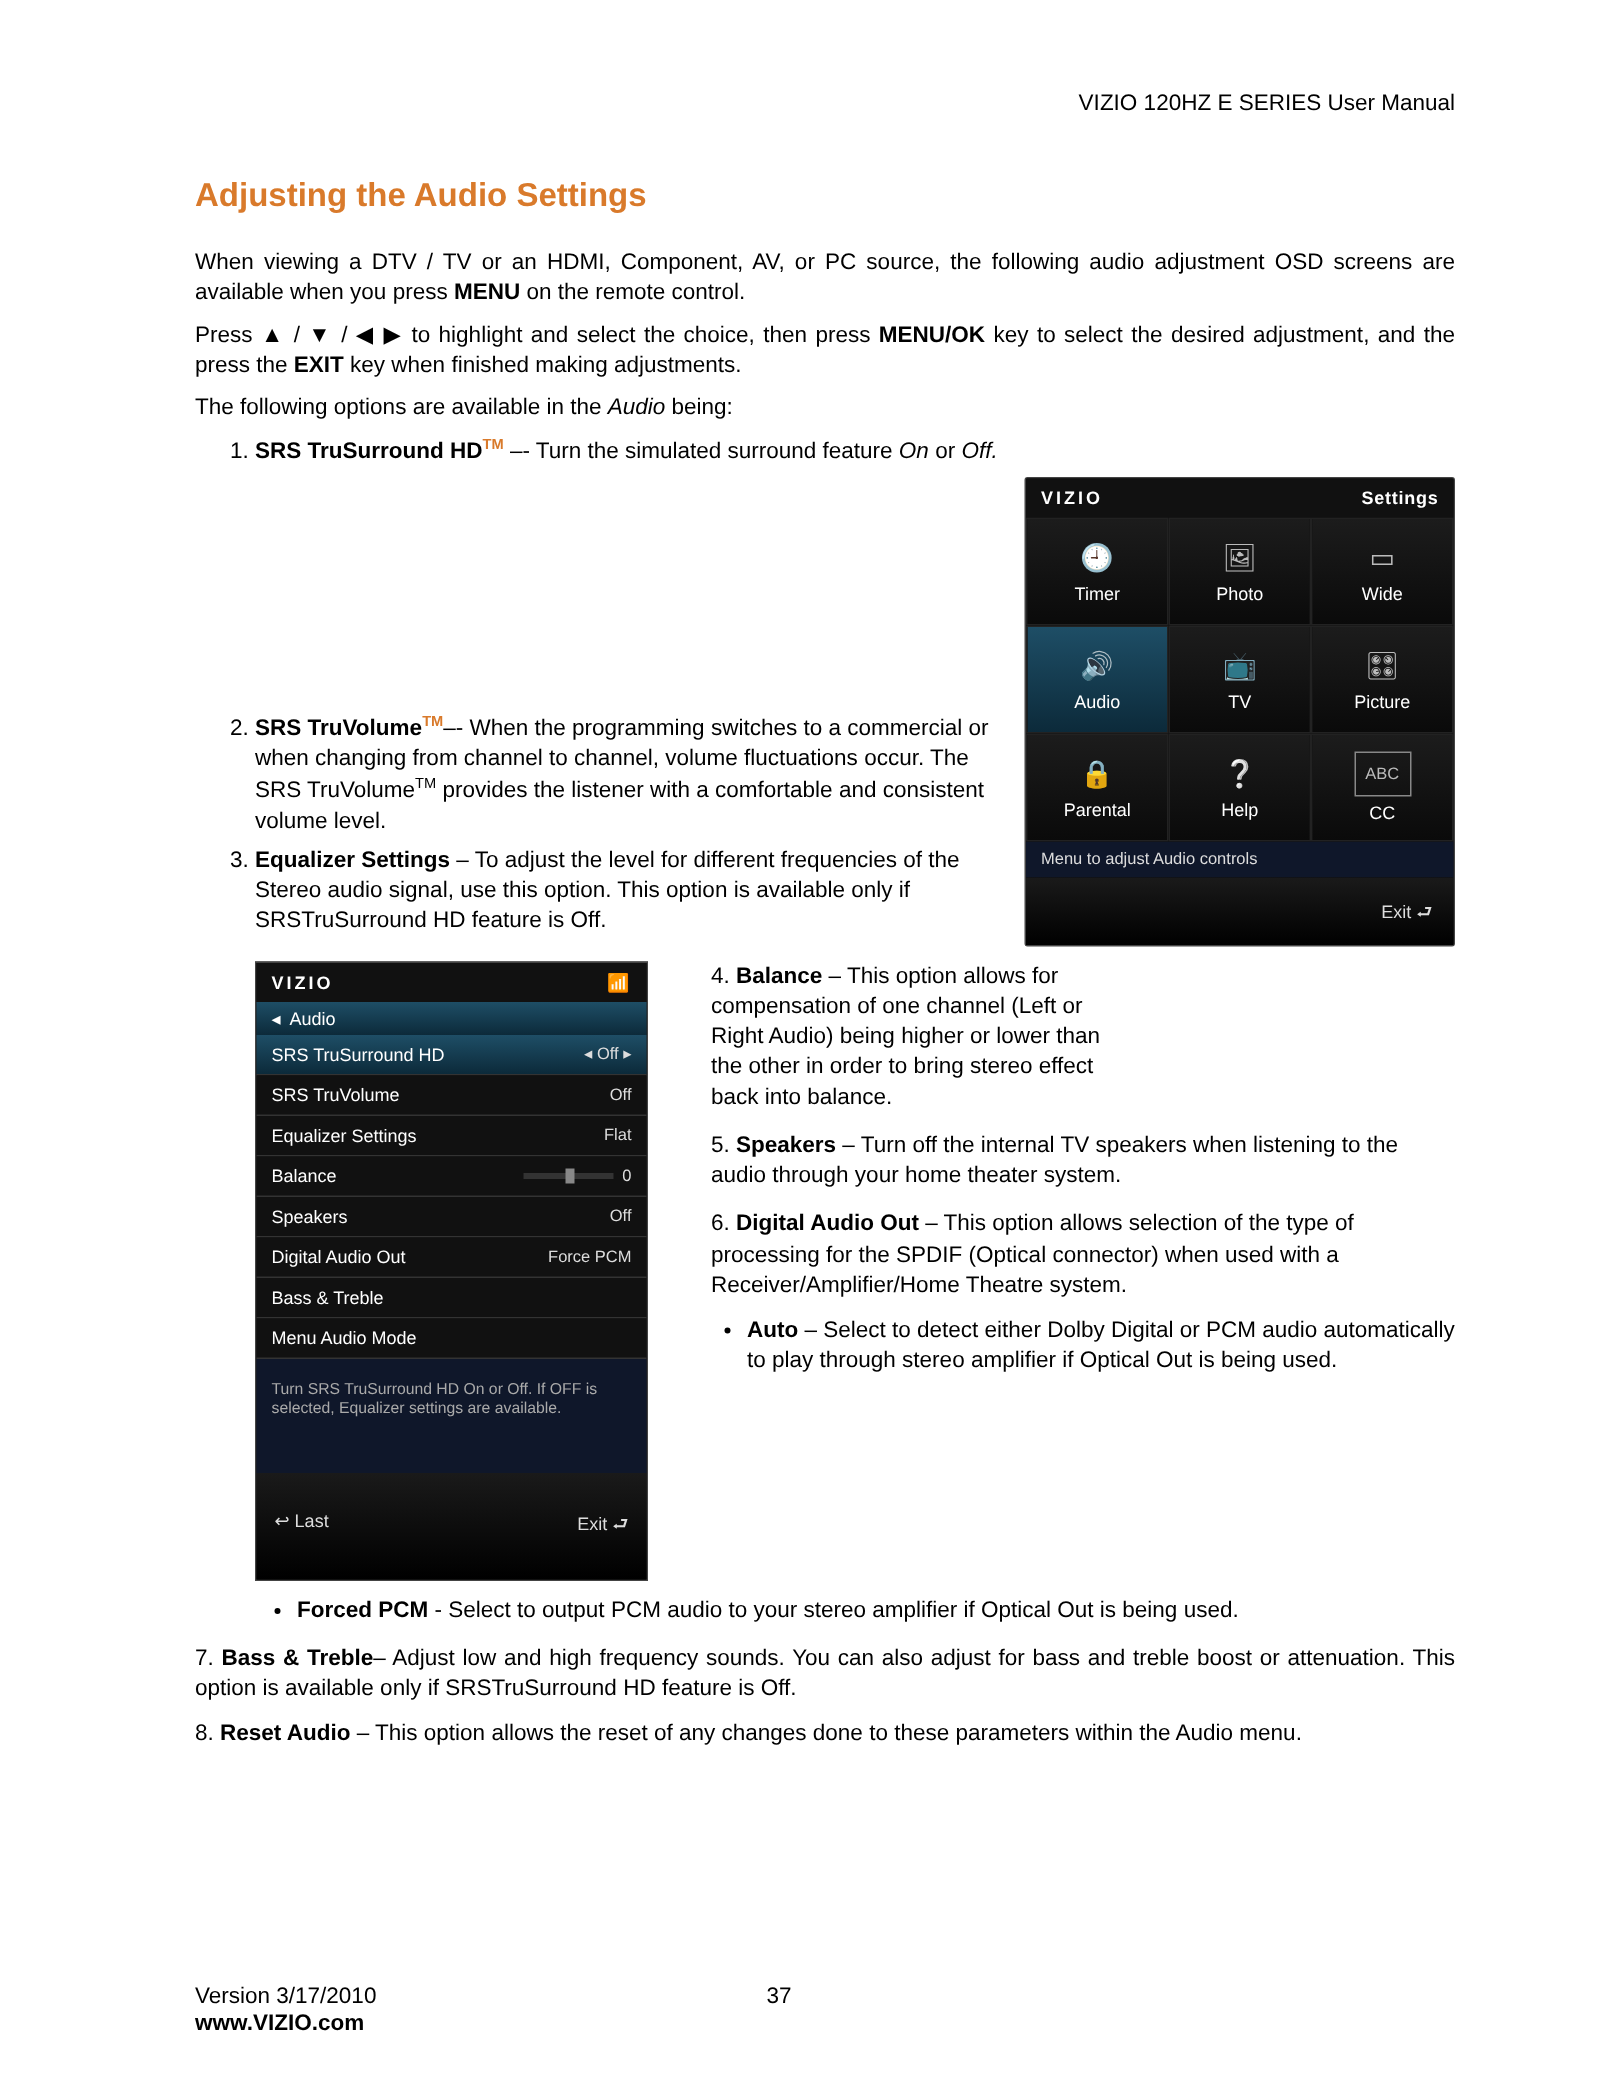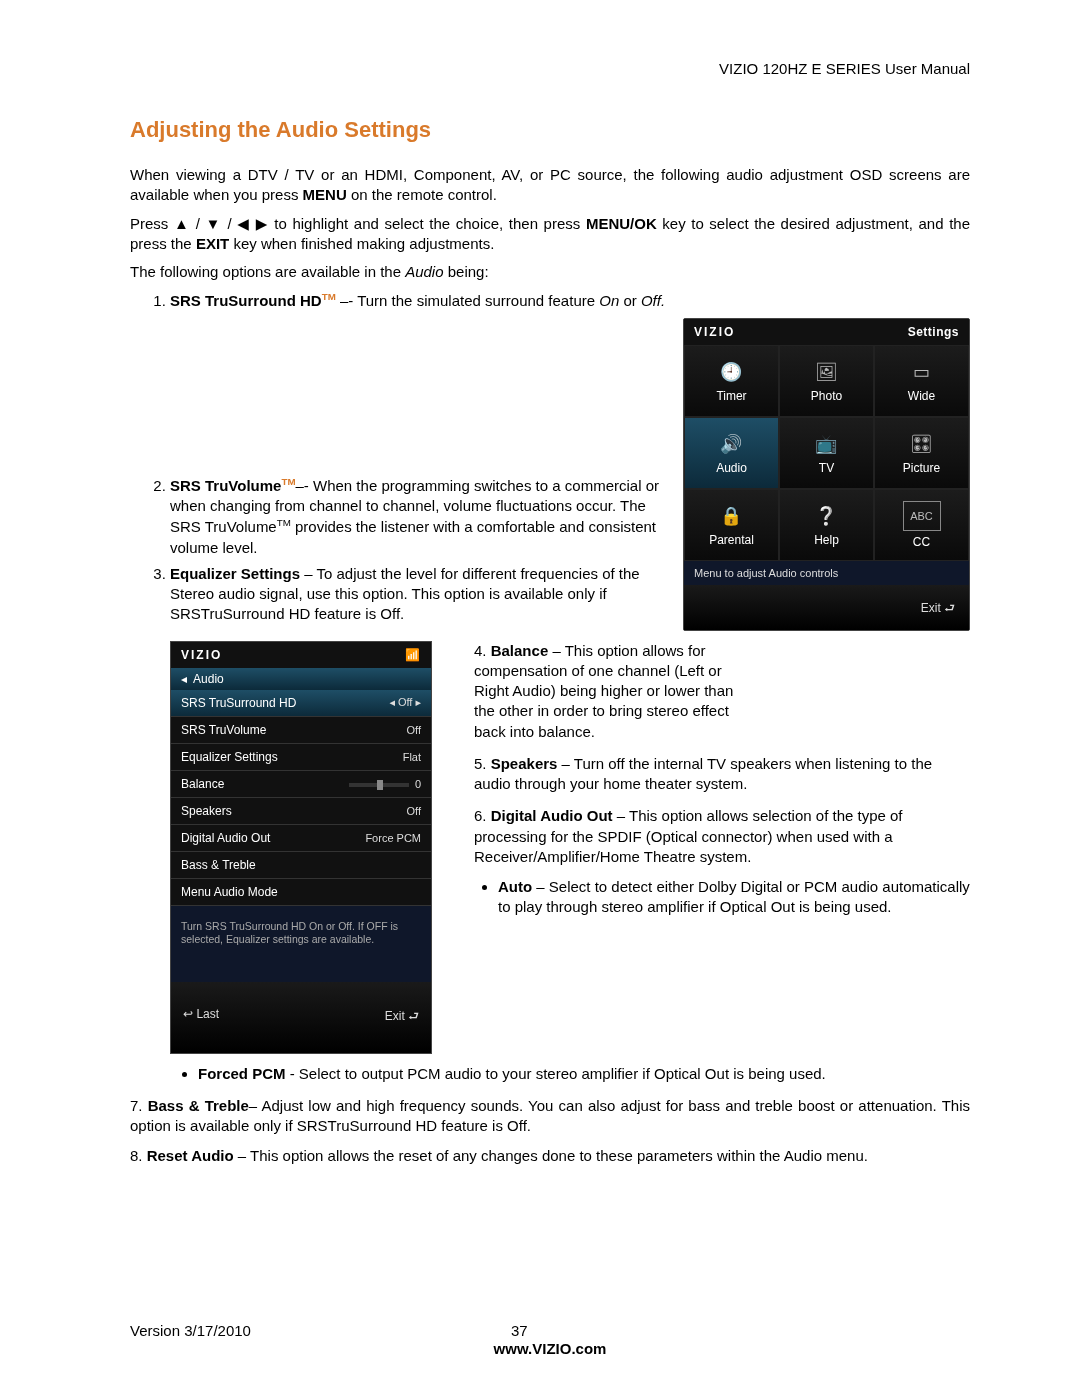--- a/index.html
+++ b/index.html
@@ -114,21 +114,21 @@
   .col45 ol { margin:0 0 0 0; padding:0; list-style-position:inside;}
   .col45 li { margin-bottom:12px; line-height:1.35; }
 
   .bullets li { margin-left: 24px; list-style: disc; line-height:1.35; margin-bottom:8px;}
 
   .footer {
     position:absolute; left:130px; right:110px; bottom:40px;
   }
   .footer .v { float:left; font-size:15px;}
   .footer .pg { float:left; margin-left:260px; font-size:15px;}
-  .footer .url { clear:both; text-align:center; font-weight:bold; margin-top:18px; }
+  .footer .url { clear:both; text-align:left; font-weight:bold; margin-top:18px; }
 </style>
 </head>
 <body>
 
 <div class="page">
 
   <div class="hdr">VIZIO 120HZ E SERIES User Manual</div>
 
   <h1 class="title">Adjusting the Audio Settings</h1>
 

